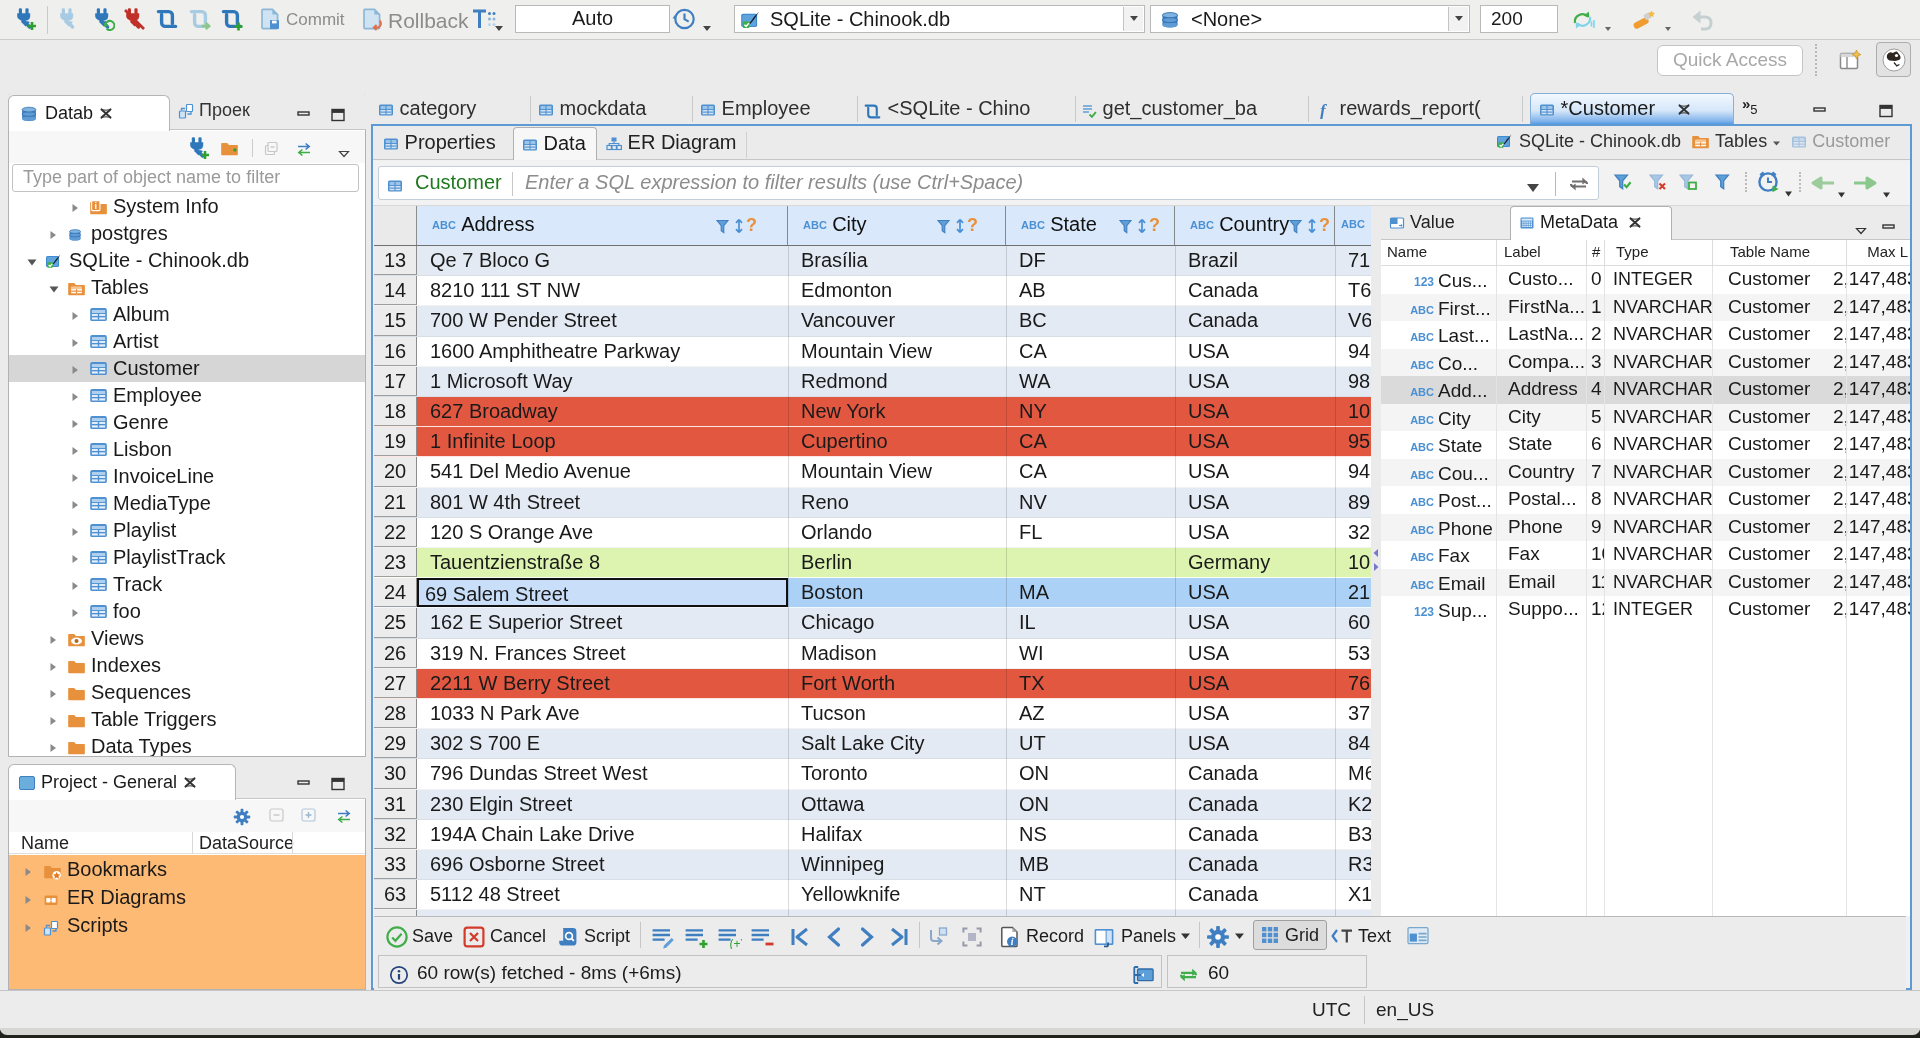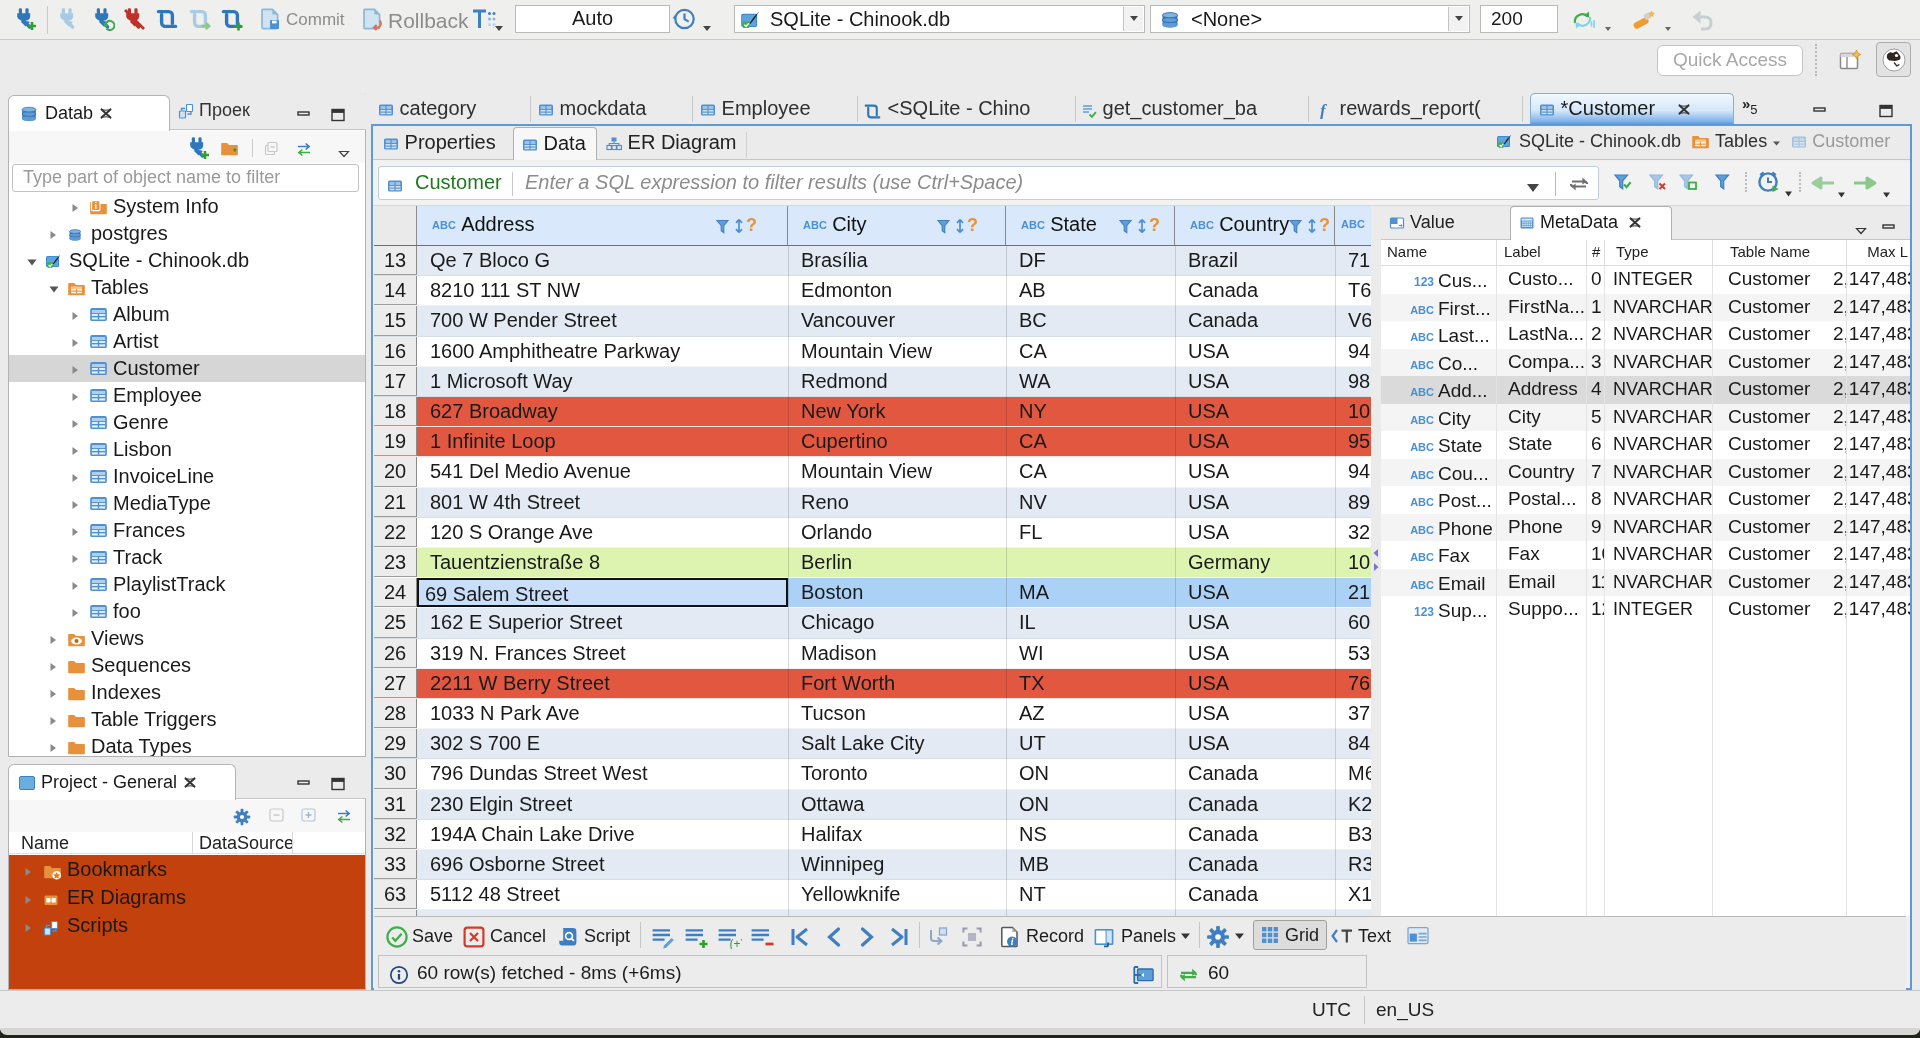--- a/index.html
+++ b/index.html
@@ -433,51 +433,51 @@
         </svg></span>
       <span style="position:absolute;left:80px;top:0"><svg width="19" height="19" viewBox="0 0 19 19" style="vertical-align:-3px">
           <g opacity="1" transform="scale(1.19)">
 <rect x="1" y="2.5" width="14" height="11" rx="1.6" fill="#4e90d0"></rect>
 <rect x="2.4" y="4.2" width="11.2" height="2.6" fill="#aed0ee"></rect>
 <rect x="2.4" y="7.6" width="11.2" height="4.6" fill="#e8f2fb"></rect>
 <line x1="8" y1="7.6" x2="8" y2="12.2" stroke="#4e90d0" stroke-width="1.2"></line>
 <line x1="2.4" y1="9.8" x2="13.6" y2="9.8" stroke="#4e90d0" stroke-width="1.2"></line>
 </g>
         </svg></span>
-      <span style="position:absolute;left:104px;top:0">Frances</span>
+      <span style="position:absolute;left:104px;top:0">Playlist</span>
     </div>
     <div class="tree-row" style="">
       <span style="position:absolute;left:61px;top:0"><svg width="10" height="12" viewBox="0 0 10 12" style="vertical-align:-1px">
           <path d="M2.5 2 L8 6 L2.5 10 Z" fill="#8a8a8a"></path>
         </svg></span>
       <span style="position:absolute;left:80px;top:0"><svg width="19" height="19" viewBox="0 0 19 19" style="vertical-align:-3px">
           <g opacity="1" transform="scale(1.19)">
 <rect x="1" y="2.5" width="14" height="11" rx="1.6" fill="#4e90d0"></rect>
 <rect x="2.4" y="4.2" width="11.2" height="2.6" fill="#aed0ee"></rect>
 <rect x="2.4" y="7.6" width="11.2" height="4.6" fill="#e8f2fb"></rect>
 <line x1="8" y1="7.6" x2="8" y2="12.2" stroke="#4e90d0" stroke-width="1.2"></line>
 <line x1="2.4" y1="9.8" x2="13.6" y2="9.8" stroke="#4e90d0" stroke-width="1.2"></line>
 </g>
         </svg></span>
-      <span style="position:absolute;left:104px;top:0">Track</span>
+      <span style="position:absolute;left:104px;top:0">PlaylistTrack</span>
     </div>
     <div class="tree-row" style="">
       <span style="position:absolute;left:61px;top:0"><svg width="10" height="12" viewBox="0 0 10 12" style="vertical-align:-1px">
           <path d="M2.5 2 L8 6 L2.5 10 Z" fill="#8a8a8a"></path>
         </svg></span>
       <span style="position:absolute;left:80px;top:0"><svg width="19" height="19" viewBox="0 0 19 19" style="vertical-align:-3px">
           <g opacity="1" transform="scale(1.19)">
 <rect x="1" y="2.5" width="14" height="11" rx="1.6" fill="#4e90d0"></rect>
 <rect x="2.4" y="4.2" width="11.2" height="2.6" fill="#aed0ee"></rect>
 <rect x="2.4" y="7.6" width="11.2" height="4.6" fill="#e8f2fb"></rect>
 <line x1="8" y1="7.6" x2="8" y2="12.2" stroke="#4e90d0" stroke-width="1.2"></line>
 <line x1="2.4" y1="9.8" x2="13.6" y2="9.8" stroke="#4e90d0" stroke-width="1.2"></line>
 </g>
         </svg></span>
-      <span style="position:absolute;left:104px;top:0">PlaylistTrack</span>
+      <span style="position:absolute;left:104px;top:0">Track</span>
     </div>
     <div class="tree-row" style="">
       <span style="position:absolute;left:61px;top:0"><svg width="10" height="12" viewBox="0 0 10 12" style="vertical-align:-1px">
           <path d="M2.5 2 L8 6 L2.5 10 Z" fill="#8a8a8a"></path>
         </svg></span>
       <span style="position:absolute;left:80px;top:0"><svg width="19" height="19" viewBox="0 0 19 19" style="vertical-align:-3px">
           <g opacity="1" transform="scale(1.19)">
 <rect x="1" y="2.5" width="14" height="11" rx="1.6" fill="#4e90d0"></rect>
 <rect x="2.4" y="4.2" width="11.2" height="2.6" fill="#aed0ee"></rect>
 <rect x="2.4" y="7.6" width="11.2" height="4.6" fill="#e8f2fb"></rect>
@@ -502,32 +502,32 @@
     </div>
     <div class="tree-row" style="">
       <span style="position:absolute;left:39px;top:0"><svg width="10" height="12" viewBox="0 0 10 12" style="vertical-align:-1px">
           <path d="M2.5 2 L8 6 L2.5 10 Z" fill="#8a8a8a"></path>
         </svg></span>
       <span style="position:absolute;left:58px;top:0"><svg width="19" height="19" viewBox="0 0 19 19" style="vertical-align:-4px">
           <g transform="scale(1.19)">
             <path d="M1 4.2 L1 13 Q1 13.6 1.6 13.6 L14.4 13.6 Q15 13.6 15 13 L15 5.6 Q15 5 14.4 5 L7.5 5 L6.3 3.6 Q6 3.3 5.6 3.3 L1.6 3.3 Q1 3.3 1 4.2 Z" fill="#e8913c"></path>
           </g>
         </svg></span>
-      <span style="position:absolute;left:82px;top:0">Sequences</span>
+      <span style="position:absolute;left:82px;top:0">Indexes</span>
     </div>
     <div class="tree-row" style="">
       <span style="position:absolute;left:39px;top:0"><svg width="10" height="12" viewBox="0 0 10 12" style="vertical-align:-1px">
           <path d="M2.5 2 L8 6 L2.5 10 Z" fill="#8a8a8a"></path>
         </svg></span>
       <span style="position:absolute;left:58px;top:0"><svg width="19" height="19" viewBox="0 0 19 19" style="vertical-align:-4px">
           <g transform="scale(1.19)">
             <path d="M1 4.2 L1 13 Q1 13.6 1.6 13.6 L14.4 13.6 Q15 13.6 15 13 L15 5.6 Q15 5 14.4 5 L7.5 5 L6.3 3.6 Q6 3.3 5.6 3.3 L1.6 3.3 Q1 3.3 1 4.2 Z" fill="#e8913c"></path>
           </g>
         </svg></span>
-      <span style="position:absolute;left:82px;top:0">Indexes</span>
+      <span style="position:absolute;left:82px;top:0">Sequences</span>
     </div>
     <div class="tree-row" style="">
       <span style="position:absolute;left:39px;top:0"><svg width="10" height="12" viewBox="0 0 10 12" style="vertical-align:-1px">
           <path d="M2.5 2 L8 6 L2.5 10 Z" fill="#8a8a8a"></path>
         </svg></span>
       <span style="position:absolute;left:58px;top:0"><svg width="19" height="19" viewBox="0 0 19 19" style="vertical-align:-4px">
           <g transform="scale(1.19)">
             <path d="M1 4.2 L1 13 Q1 13.6 1.6 13.6 L14.4 13.6 Q15 13.6 15 13 L15 5.6 Q15 5 14.4 5 L7.5 5 L6.3 3.6 Q6 3.3 5.6 3.3 L1.6 3.3 Q1 3.3 1 4.2 Z" fill="#e8913c"></path>
           </g>
         </svg></span>
@@ -588,21 +588,21 @@
 <div class="abs" style="left:334px;top:804px"><svg width="20" height="18" viewBox="0 0 20 18" style="vertical-align:-4px">
       <path d="M4 6.5 h11 m-3.4 -3 l3.6 3 -3.6 3" stroke="#3f7fc1" stroke-width="1.6" fill="none"></path>
 <path d="M16 12.5 h-11 m3.4 -3 l-3.6 3 3.6 3" stroke="#3fae49" stroke-width="1.6" fill="none"></path>
     </svg></div>
 <div class="abs" style="left:9px;top:832px;width:356px;height:22px;background:#fff;border-bottom:1px solid #e0e0e0;font-size:18px;color:#222">
 <span style="position:absolute;left:12px;top:1px">Name</span>
 <span style="position:absolute;left:183px;top:0;width:1px;height:22px;background:#d8d8d8"></span>
 <span style="position:absolute;left:190px;top:1px">DataSource</span>
 <span style="position:absolute;left:283px;top:0;width:1px;height:22px;background:#d8d8d8"></span>
   </div>
-<div class="abs" style="left:9px;top:855px;width:356px;height:134px;overflow:hidden;background:#c2410c;font-size:20px">
+<div class="abs" style="left:9px;top:855px;width:356px;height:134px;overflow:hidden;background:#fdba74;font-size:20px">
     <div class="tree-row" style="height:28px;line-height:28px">
       <span style="position:absolute;left:14px;top:1px"><svg width="10" height="12" viewBox="0 0 10 12" style="vertical-align:-1px">
           <path d="M2.5 2 L8 6 L2.5 10 Z" fill="#8a8a8a"></path>
         </svg></span>
       <span style="position:absolute;left:34px;top:1px"><svg width="19" height="19" viewBox="0 0 19 19" style="vertical-align:-4px">
           <g transform="scale(1.19)">
             <path d="M1 4.2 L1 13 Q1 13.6 1.6 13.6 L14.4 13.6 Q15 13.6 15 13 L15 5.6 Q15 5 14.4 5 L7.5 5 L6.3 3.6 Q6 3.3 5.6 3.3 L1.6 3.3 Q1 3.3 1 4.2 Z" fill="#e8913c"></path>
             <circle cx="11.5" cy="11.2" r="3.6" fill="#fff"></circle>
             <path d="M11.5 8.3 l0.95 1.9 2.1 0.3 -1.5 1.5 0.35 2.1 -1.9 -1 -1.9 1 0.35 -2.1 -1.5 -1.5 2.1 -0.3 Z" fill="#e87820"></path>
           </g>

